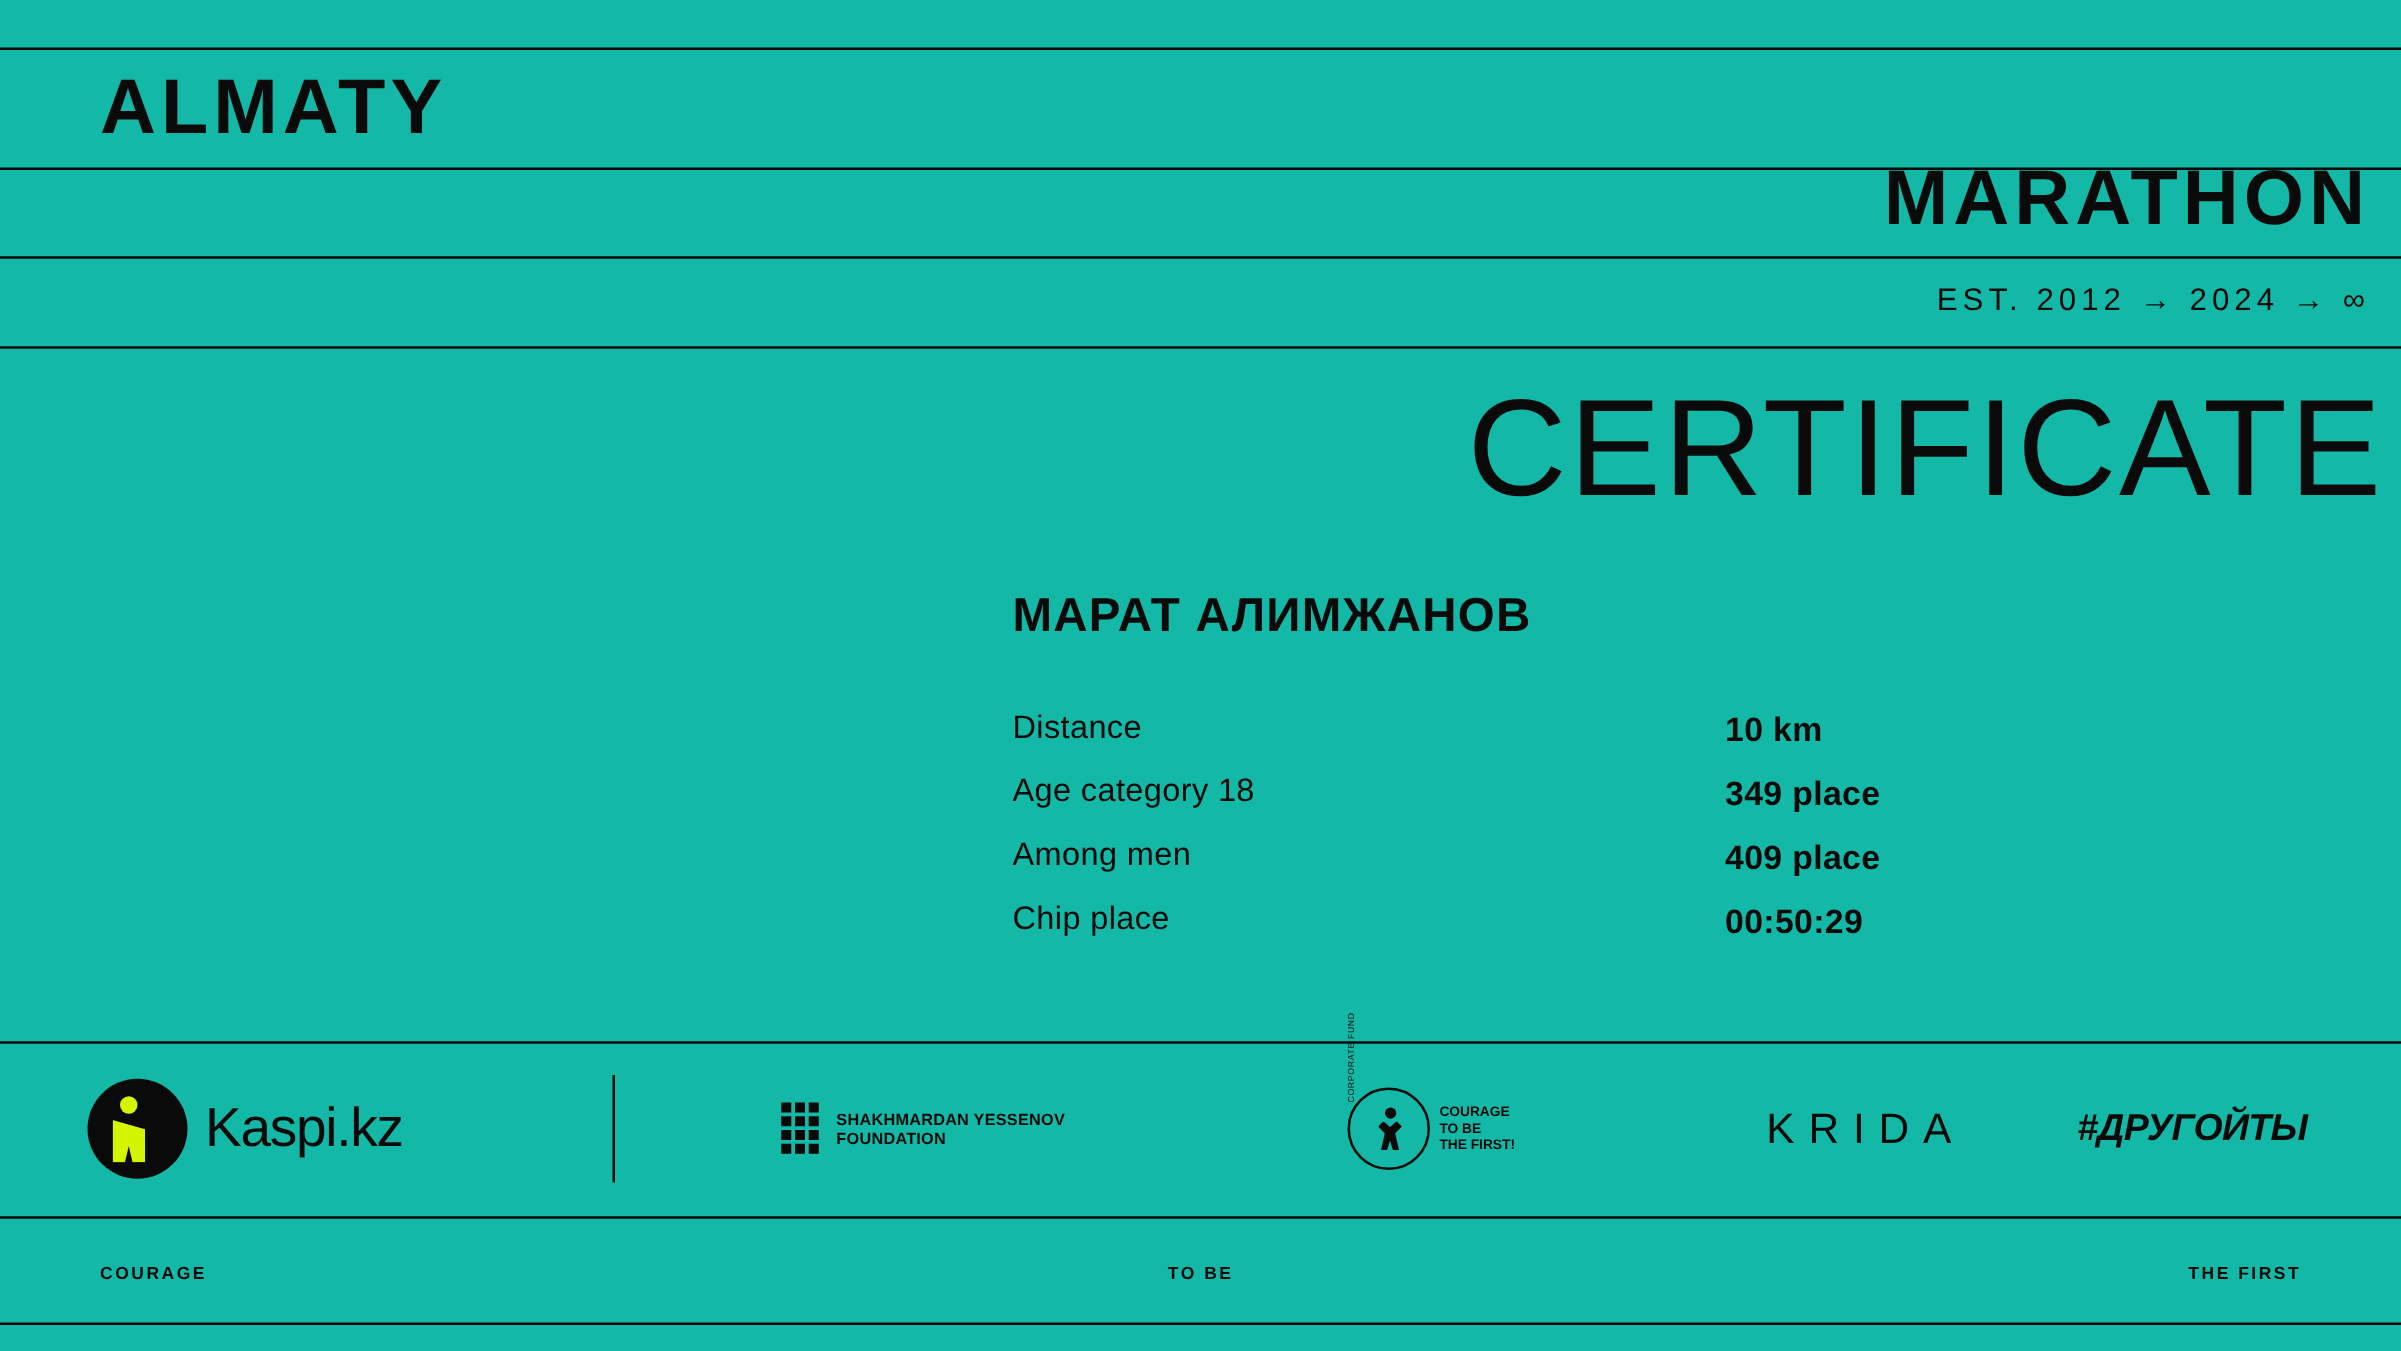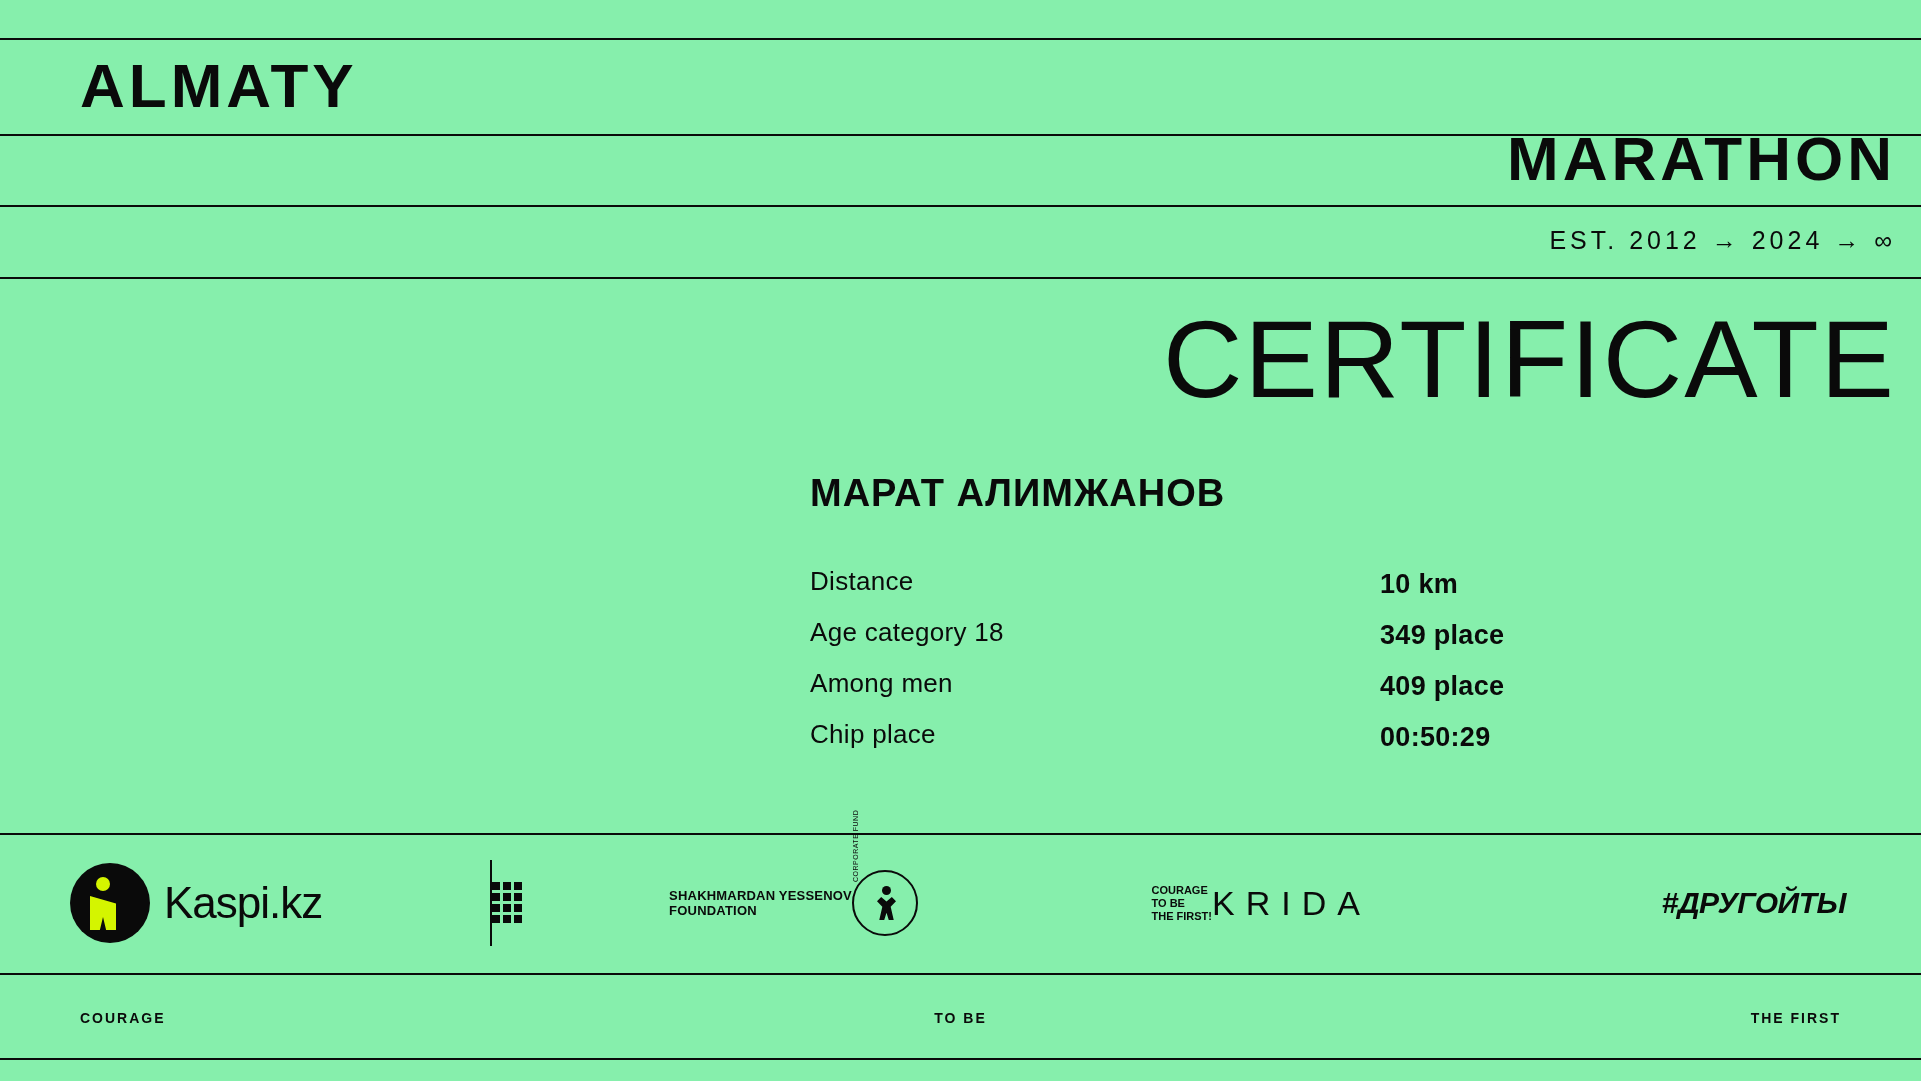--- a/index.html
+++ b/index.html
@@ -7,21 +7,21 @@
     padding: 0;
     background: #ffffff;
   }
   body {
     font-family: "Liberation Sans", sans-serif;
   }
   .cert {
     position: relative;
     width: 1921px;
     height: 1081px;
-    background: #86efac;
+    background: #14b8a6;
     overflow: hidden;
   }
   .rule {
     position: absolute;
     left: 0;
     width: 1921px;
     height: 0;
     border-top: 2px solid #0a0a0a;
   }
   .rule-0 { top: 38px; }
@@ -59,21 +59,21 @@
     top: 223px;
     font-size: 25px;
     line-height: 34px;
     font-weight: 400;
     letter-spacing: 4px;
     color: #0a0a0a;
     text-align: right;
   }
   .cert-title {
     position: absolute;
-    right: 25px;
+    right: 14px;
     top: 300px;
     font-size: 110px;
     line-height: 118px;
     font-weight: 400;
     letter-spacing: 2px;
     color: #0a0a0a;
     text-align: right;
   }
   .athlete {
     position: absolute;
@@ -121,21 +121,21 @@
     left: 0;
     top: 833px;
     width: 1921px;
     height: 140px;
     display: flex;
     align-items: center;
   }
   .sp {
     display: flex;
     align-items: center;
-    justify-content: space-between;
+    justify-content: flex-end;
     height: 140px;
   }
   .sp-kaspi { width: 420px; padding-left: 70px; justify-content: flex-start; }
   .kaspi-mark {
     width: 80px; height: 80px;
     border-radius: 50%;
     background: #0a0a0a;
     position: relative;
     margin-right: 14px;
     flex: none;

